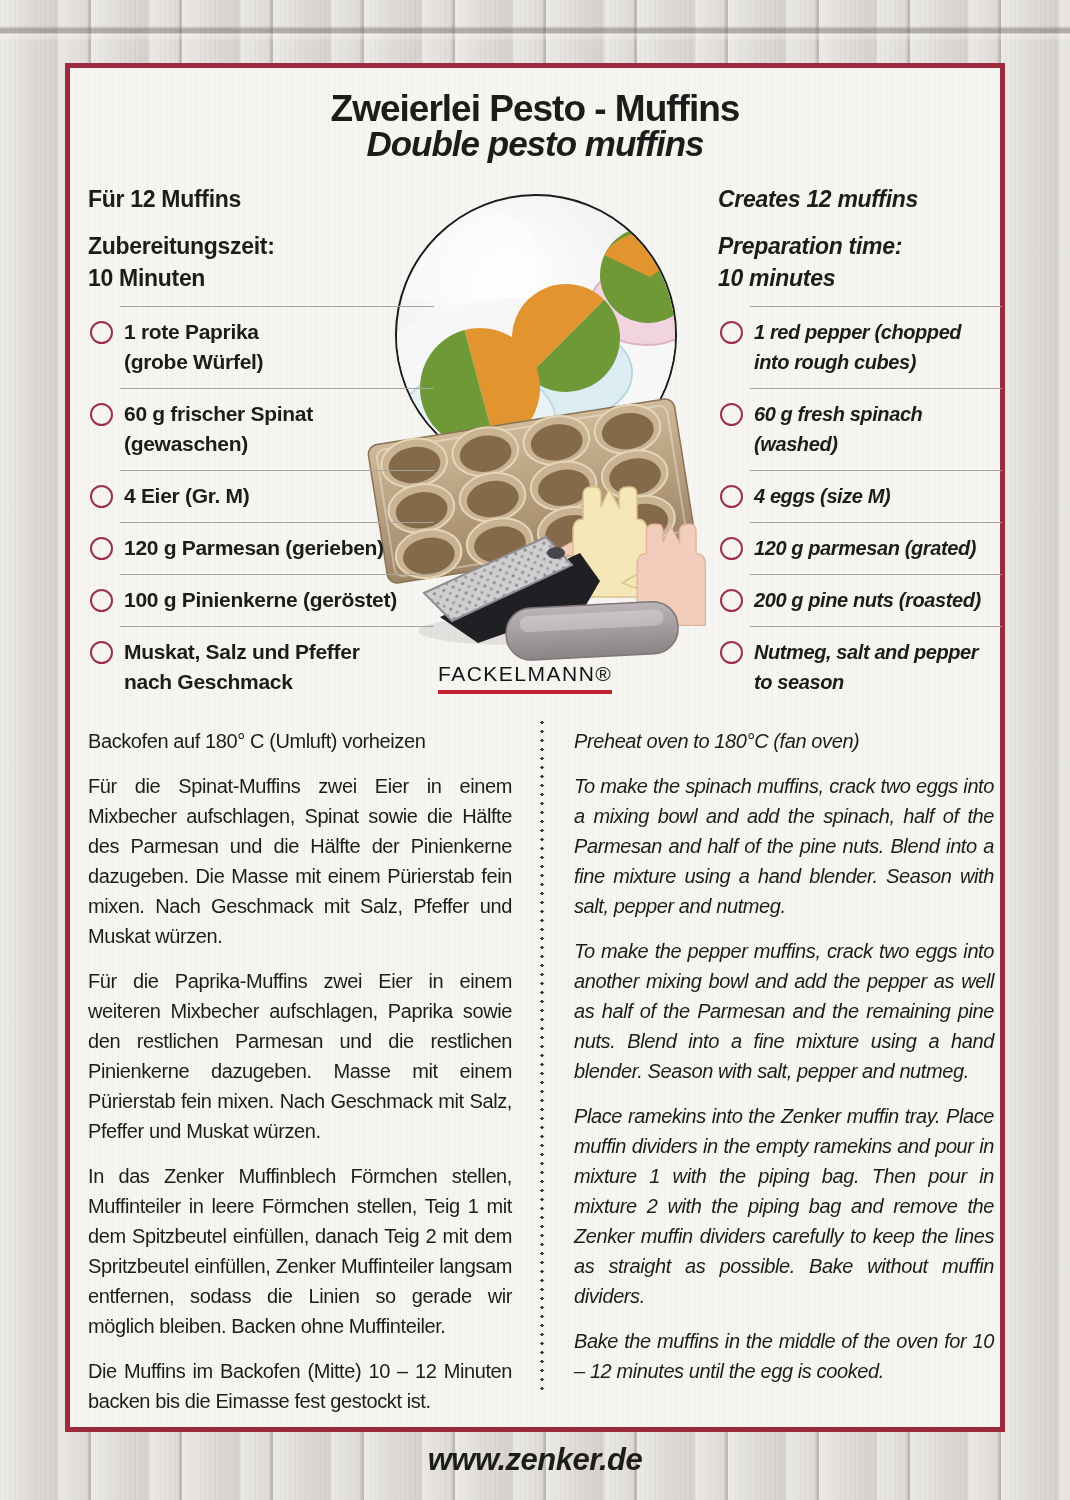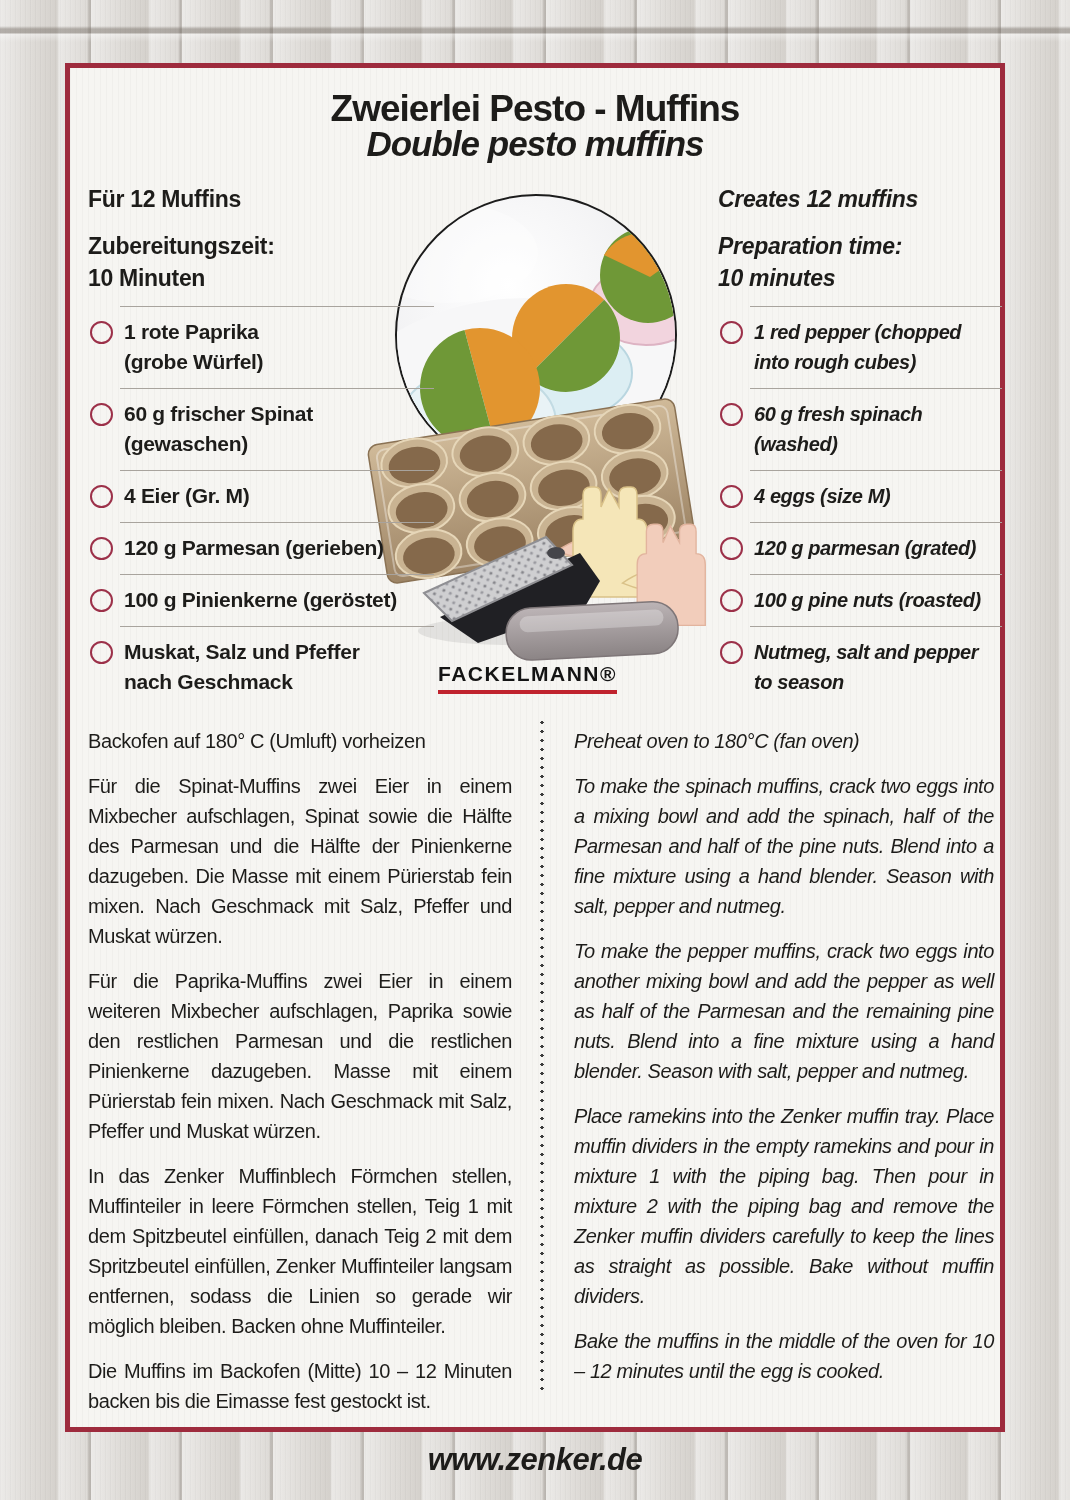--- a/index.html
+++ b/index.html
@@ -31,21 +31,21 @@
   .ing-item{position:relative;padding:11px 0 11px 36px;border-top:1px solid #a8a39d;}
   .ing-item{border-top:none;}
   .ing-item::before{content:"";position:absolute;left:32px;right:2px;top:0;border-top:1px solid #a8a39d;}
   .ing-line{font-size:21px;font-weight:bold;line-height:30px;letter-spacing:-0.3px;}
   .ing-col.en .ing-line{font-size:20px;letter-spacing:-0.4px;}
   .bullet{position:absolute;left:2px;top:15px;width:19px;height:19px;border-radius:50%;
     border:2.5px solid var(--bullet_red,#9c3049);background:transparent;}
 
   .art{position:absolute;left:258px;top:125px;width:380px;height:500px;z-index:1;}
   .brand{position:absolute;left:368px;top:594px;z-index:4;
-    font-size:21px;font-weight:bold;letter-spacing:1.5px;color:#141414;
+    font-size:21px;font-weight:normal;letter-spacing:1.5px;color:#141414;
     border-bottom:4px solid var(--logo_red,#c0232e);padding-bottom:4px;}
 
   .instr{position:absolute;top:658px;z-index:3;text-align:justify;}
   .instr.de{left:18px;width:424px;}
   .instr.en{left:504px;width:420px;font-style:italic;}
   .instr p{margin:0 0 15px 0;font-size:20px;line-height:30px;letter-spacing:-0.4px;}
   .dotted-divider{position:absolute;left:470px;top:650px;width:4px;height:672px;z-index:2;
     background-image:radial-gradient(circle, #3b3b3b 1.5px, rgba(0,0,0,0) 1.8px);
     background-size:4px 9px;background-repeat:repeat-y;}
 
@@ -122,21 +122,21 @@
         <div class="ing-item">
           <span class="bullet"></span>
           <div class="ing-line">4 eggs (size M)</div>
         </div>
         <div class="ing-item">
           <span class="bullet"></span>
           <div class="ing-line">120 g parmesan (grated)</div>
         </div>
         <div class="ing-item">
           <span class="bullet"></span>
-          <div class="ing-line">100 g pine nuts (roasted)</div>
+          <div class="ing-line">200 g pine nuts (roasted)</div>
         </div>
         <div class="ing-item">
           <span class="bullet"></span>
           <div class="ing-line">Nutmeg, salt and pepper</div>
           <div class="ing-line">to season</div>
         </div>
       </div>
     </div>
 
     <svg class="art" viewBox="0 0 380 500">

